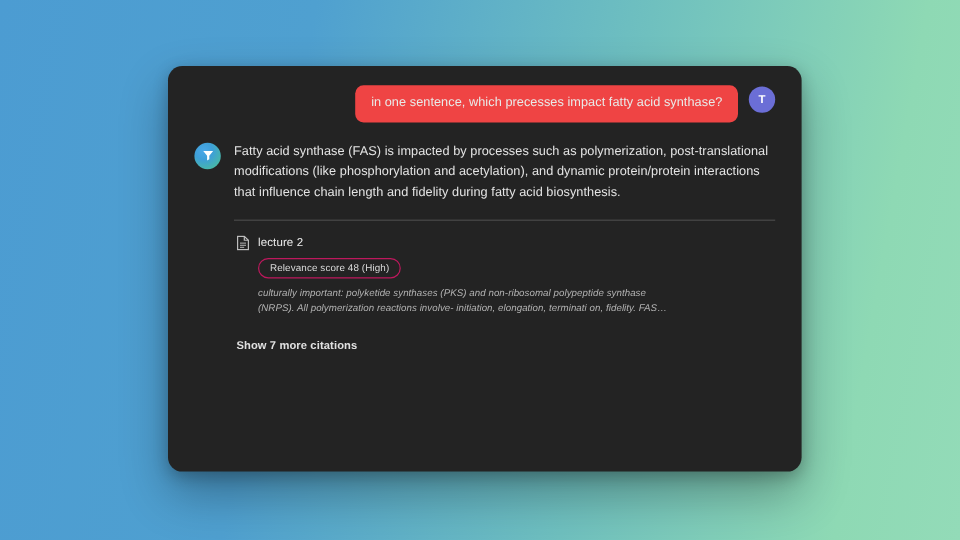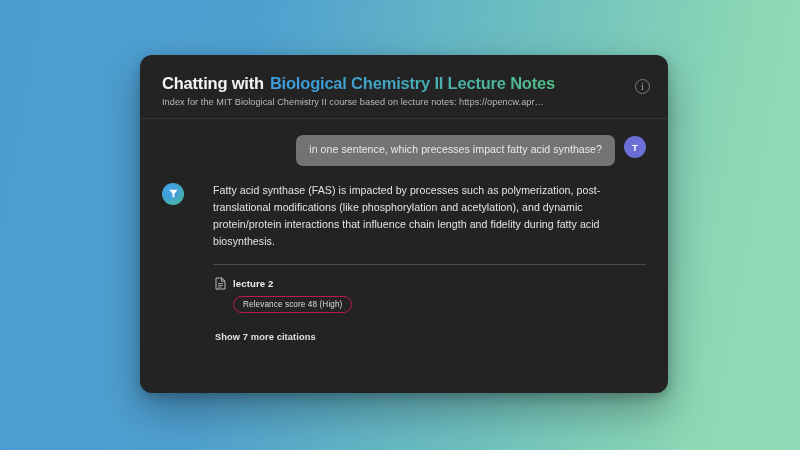--- a/index.html
+++ b/index.html
@@ -103,21 +103,21 @@
   
   .user-row {
     display: flex;
     justify-content: flex-end;
     align-items: flex-start;
     gap: 9px;
     margin-bottom: 16px;
   }
 
   .user-bubble {
-    background: #737373;
+    background: #ef4444;
     border-radius: 7px;
     padding: 8px 13px 9px 13px;
     font-size: 10.6px;
     color: #e9eae8;
     line-height: 1.3;
     letter-spacing: 0.05px;
     max-width: 330px;
   }
 
   .avatar {
@@ -135,21 +135,21 @@
 
   .avatar-user {
     background: #6b6ed6;
     margin-top: 1px;
   }
 
   
   .assistant-row {
     display: flex;
     align-items: flex-start;
-    gap: 29px;
+    gap: 11px;
   }
 
   .avatar-assistant {
     background: radial-gradient(circle at 35% 30%, #4aa8e8 0%, #3e9fd8 35%, #4cc48f 100%);
     margin-top: 1px;
     position: relative;
   }
 
   .avatar-assistant svg { display: block; }
 
@@ -180,21 +180,21 @@
   .doc-icon {
     width: 11px;
     height: 13px;
     flex: 0 0 11px;
     color: #bdbdbd;
   }
   .doc-icon svg { display: block; }
 
   .citation-title {
     font-size: 9.6px;
-    font-weight: bold;
+    font-weight: normal;
     color: #ededed;
     letter-spacing: 0.1px;
   }
 
   .score-pill {
     display: inline-block;
     margin: 6px 0 0 18px;
     padding: 2.5px 9px 3px 9px;
     border: 1px solid #be185d;
     border-radius: 10px;
@@ -222,28 +222,20 @@
     letter-spacing: 0.1px;
     cursor: pointer;
     display: inline-block;
   }
 </style>
 </head>
 <body>
 
 <div class="card">
 
-  <div class="header">
-    <div class="title-row">
-      <span class="title-static">Chatting with</span>
-      <span class="title-accent">Biological Chemistry II Lecture Notes</span>
-    </div>
-    <div class="subtitle">Index for the MIT Biological Chemistry II course based on lecture notes: https://opencw.apr…</div>
-    <div class="info-icon">i</div>
-  </div>
 
   <div class="conversation">
 
     <div class="user-row">
       <div class="user-bubble">in one sentence, which precesses impact fatty acid synthase?</div>
       <div class="avatar avatar-user">
         <span>T</span>
       </div>
     </div>
 
@@ -269,20 +261,21 @@
                 <path d="M1 1 H6.6 L10 4.2 V12 H1 Z" fill="none" stroke="#bdbdbd" stroke-width="1"></path>
                 <path d="M6.6 1 V4.2 H10" fill="none" stroke="#bdbdbd" stroke-width="1"></path>
                 <path d="M3 6.6 H8 M3 8.4 H8 M3 10.1 H6.5" stroke="#bdbdbd" stroke-width="0.8"></path>
               </svg>
             </span>
             <span class="citation-title">lecture 2</span>
           </div>
 
           <div class="score-pill">Relevance score 48 (High)</div>
 
+          <div class="snippet">culturally important: polyketide synthases (PKS) and non-ribosomal polypeptide synthase (NRPS). All polymerization reactions involve- initiation, elongation, terminati on, fidelity. FAS…</div>
         </div>
 
         <div class="show-more">Show 7 more citations</div>
       </div>
     </div>
 
   </div>
 </div>
 
 </body></html>

